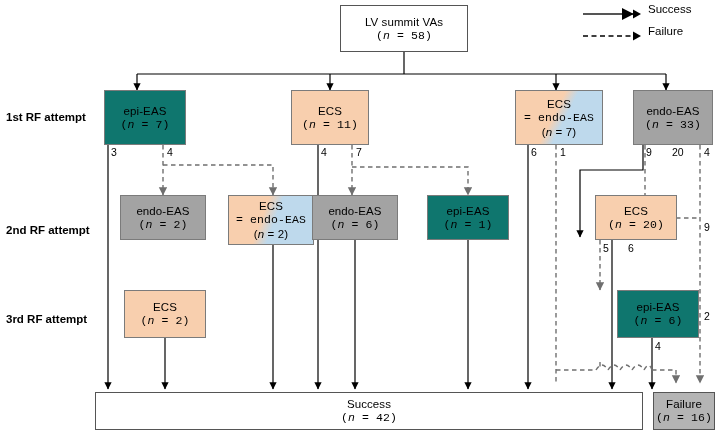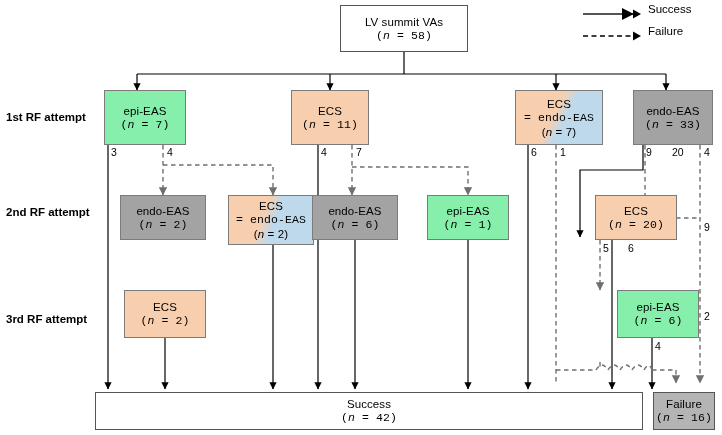--- a/index.html
+++ b/index.html
@@ -14,21 +14,21 @@
   .node{
     position:absolute;box-sizing:border-box;
     border:1px solid #7b7b7b;
     display:flex;flex-direction:column;align-items:center;justify-content:center;
     font-size:11.5px;line-height:14px;text-align:center;
     letter-spacing:0.1px;
   }
   .node .l1{white-space:nowrap;}
   .node .l2{white-space:nowrap;font-family:Liberation Mono, monospace;}
   .node .l3{white-space:nowrap;}
-  .green{background:#86efac;}
+  .green{background:#0f766e;}
   .orange{background:#f8cfae;}
   .blue{background:#a3a3a3;}
   .white{background:#ffffff;border:1px solid #555;}
   .grey{background:#b4b4b4;border:1px solid #555;}
   .split{
     background:linear-gradient(117deg,#f8cfae 0%,#f8cfae 44%,#bed9ec 56%,#bed9ec 100%);
   }
   .split2{
     background:linear-gradient(110deg,#f8cfae 0%,#f8cfae 40%,#bed9ec 54%,#bed9ec 100%);
   }
@@ -181,21 +181,21 @@
     <span class="l1">Success</span>
     <span class="l2">(<i class="n">n</i> = 42)</span>
   </div>
 
   <div class="node grey" style="left:653px;top:392px;width:62px;height:38px;">
     <span class="l1">Failure</span>
     <span class="l2">(<i class="n">n</i> = 16)</span>
   </div>
 
   <div class="rowlabel" style="left:6px;top:111px;">1st RF attempt</div>
-  <div class="rowlabel" style="left:6px;top:206px;">2nd RF attempt</div>
+  <div class="rowlabel" style="left:6px;top:224px;">2nd RF attempt</div>
   <div class="rowlabel" style="left:6px;top:313px;">3rd RF attempt</div>
 
   <div class="elabel" style="left:111px;top:147px;">3</div>
   <div class="elabel" style="left:167px;top:147px;">4</div>
   <div class="elabel" style="left:321px;top:147px;">4</div>
   <div class="elabel" style="left:356px;top:147px;">7</div>
   <div class="elabel" style="left:531px;top:147px;">6</div>
   <div class="elabel" style="left:560px;top:147px;">1</div>
   <div class="elabel" style="left:646px;top:147px;">9</div>
   <div class="elabel" style="left:672px;top:147px;">20</div>

